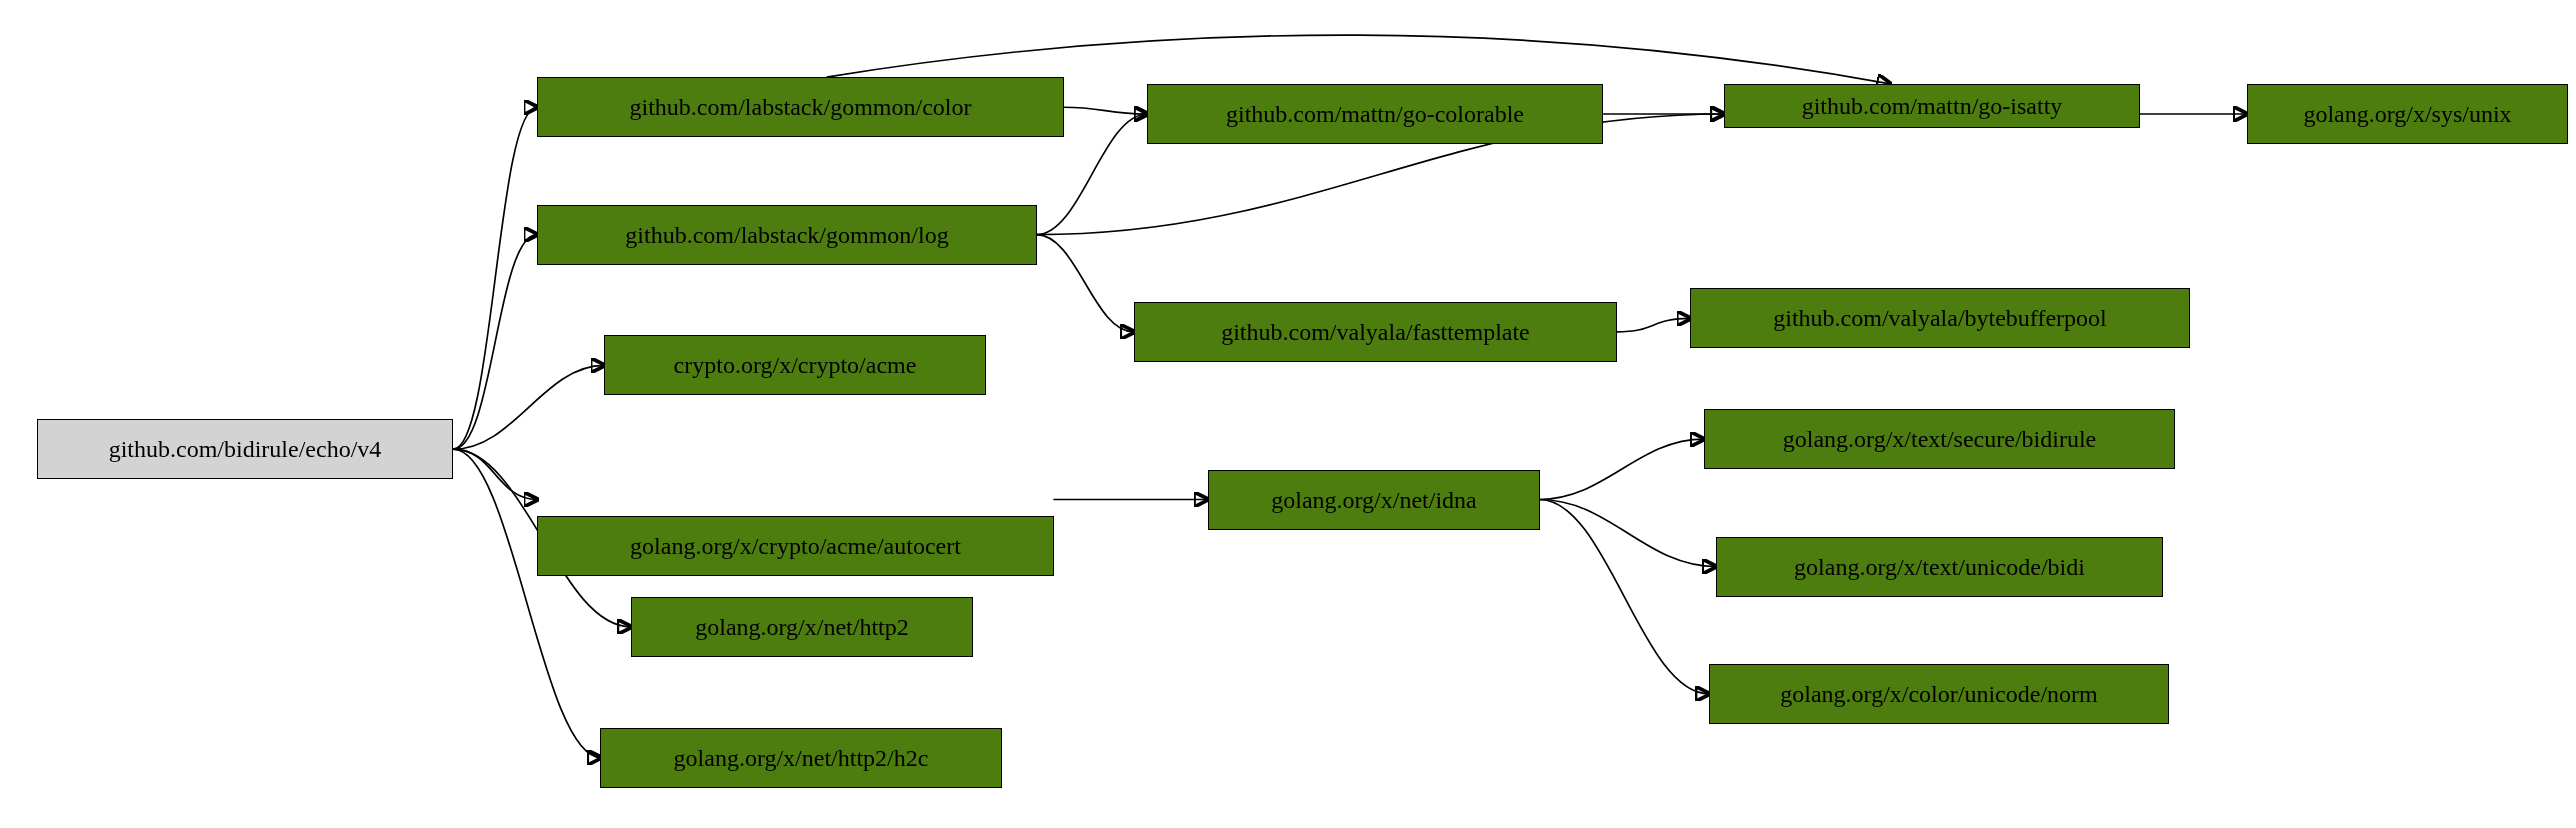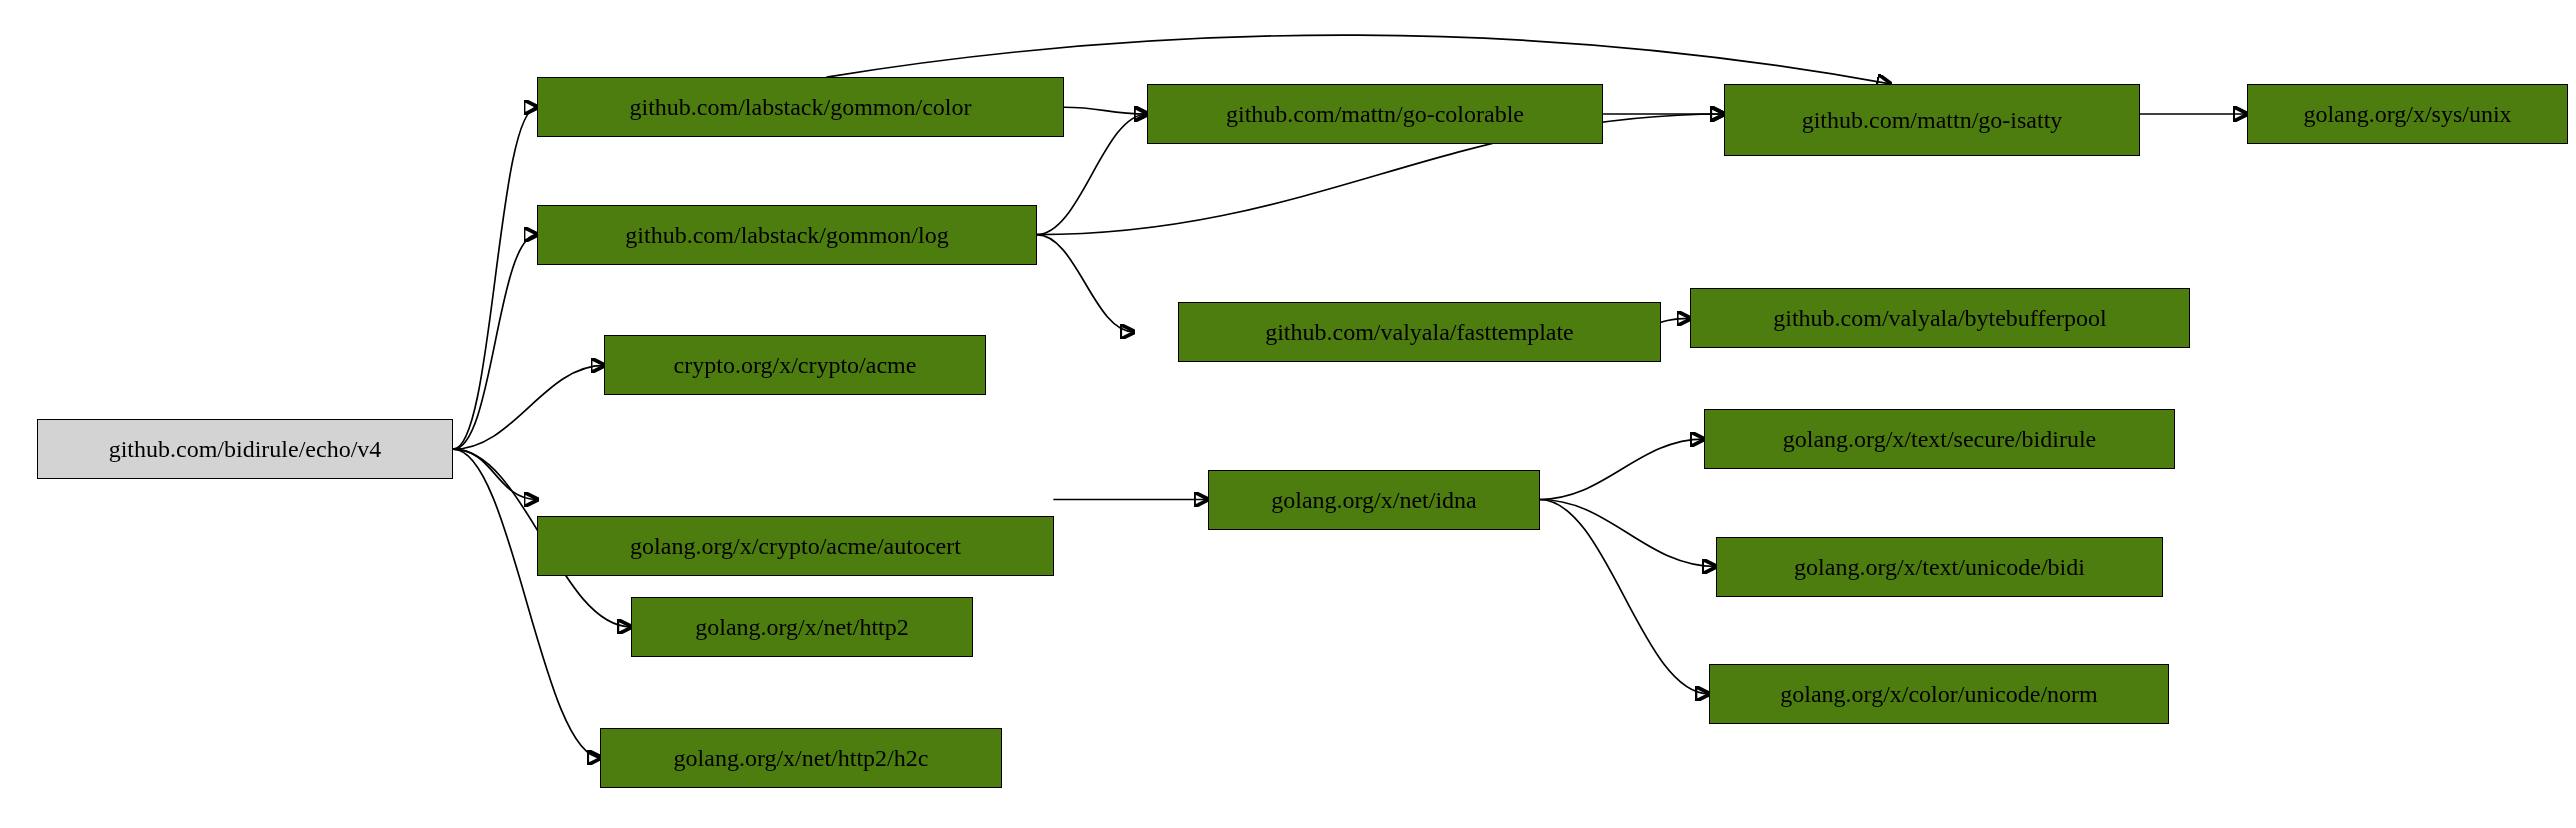--- a/index.html
+++ b/index.html
@@ -91,27 +91,27 @@
       </div>
       <div class="node" style="left: 631px; top: 597px; width: 342px; height: 60px;">
         <span>golang.org/x/net/http2</span>
       </div>
       <div class="node" style="left: 600px; top: 728px; width: 402px; height: 60px;">
         <span>golang.org/x/net/http2/h2c</span>
       </div>
       <div class="node" style="left: 1147px; top: 84px; width: 456px; height: 60px;">
         <span>github.com/mattn/go-colorable</span>
       </div>
-      <div class="node" style="left: 1134px; top: 302px; width: 483px; height: 60px; margin-left: 44px;">
+      <div class="node" style="left: 1134px; top: 302px; width: 483px; height: 60px;">
         <span>github.com/valyala/fasttemplate</span>
       </div>
       <div class="node" style="left: 1208px; top: 470px; width: 332px; height: 60px;">
         <span>golang.org/x/net/idna</span>
       </div>
-      <div class="node" style="left: 1724px; top: 84px; width: 416px; height: 72px;">
+      <div class="node" style="left: 1724px; top: 84px; width: 416px; height: 44px;">
         <span>github.com/mattn/go-isatty</span>
       </div>
       <div class="node" style="left: 1690px; top: 288px; width: 500px; height: 60px;">
         <span>github.com/valyala/bytebufferpool</span>
       </div>
       <div class="node" style="left: 1704px; top: 409px; width: 471px; height: 60px;">
         <span>golang.org/x/text/secure/bidirule</span>
       </div>
       <div class="node" style="left: 1716px; top: 537px; width: 447px; height: 60px;">
         <span>golang.org/x/text/unicode/bidi</span>

